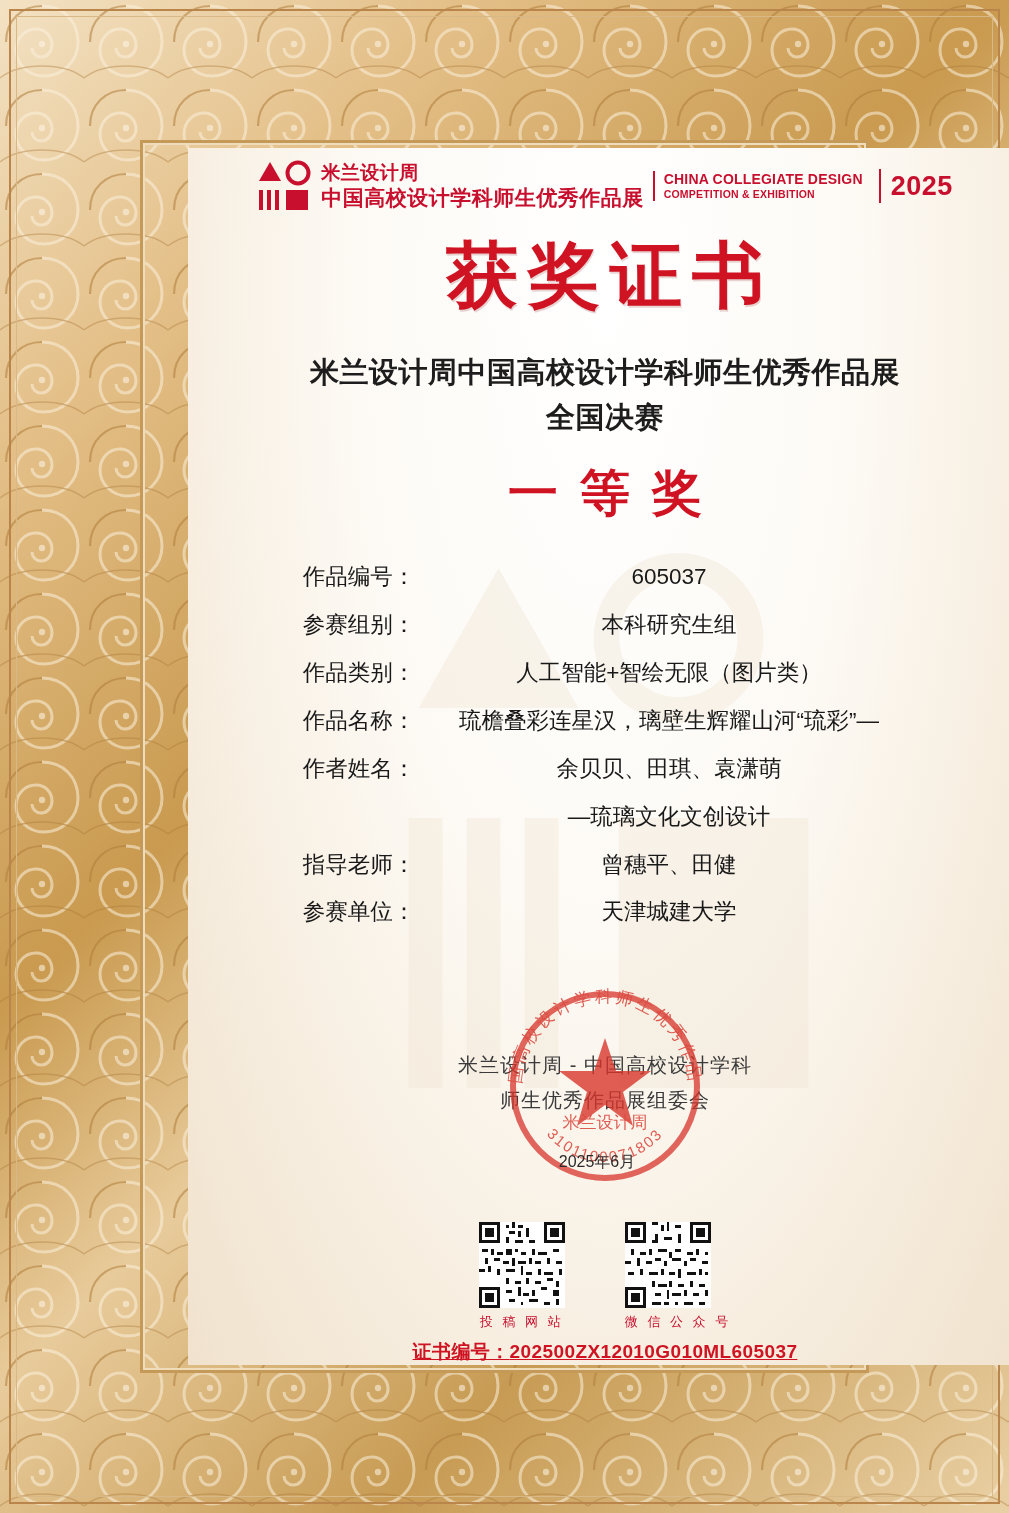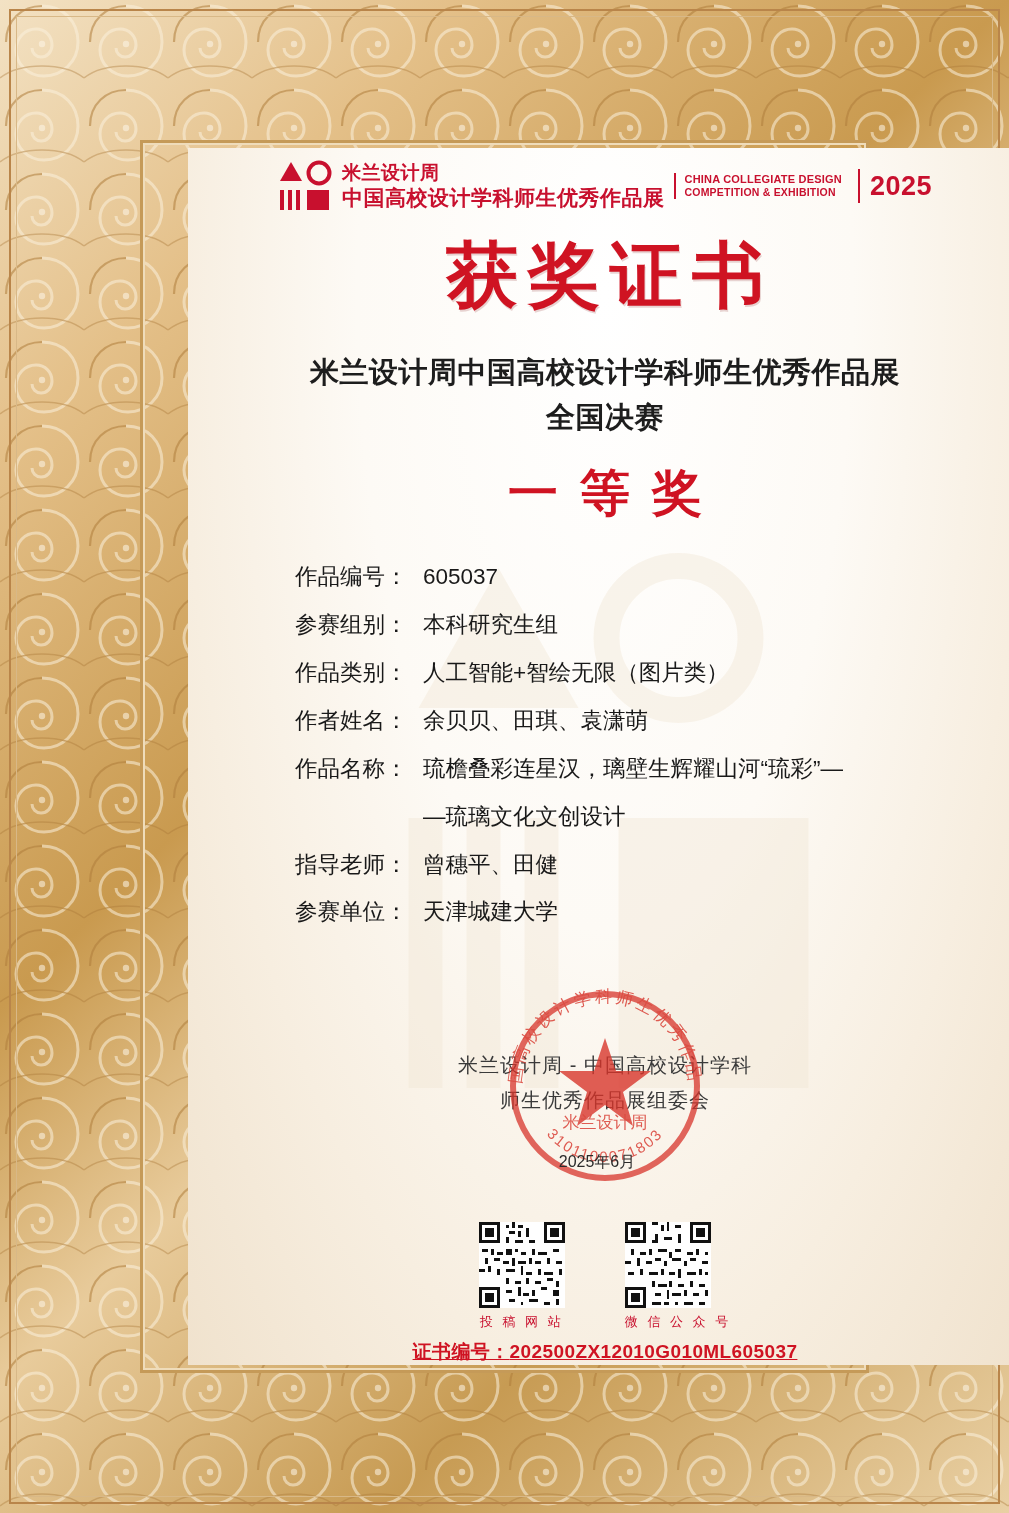--- a/index.html
+++ b/index.html
@@ -110,21 +110,21 @@
   .logo-cn .l1 { font-size: 19px; letter-spacing: 0.5px; }
   .logo-cn .l2 { font-size: 21px; letter-spacing: 0.5px; margin-top: 3px;}
   .logo-en {
     border-left: 2px solid #c8102e;
     margin-left: 9px;
     padding-left: 9px;
     text-align: left;
     color: #c8102e;
     line-height: 1.2;
   }
-  .logo-en .e1 { font-size: 11px; font-weight: bold; letter-spacing: 0.2px;}
+  .logo-en .e1 { font-size: 14px; font-weight: bold; letter-spacing: 0.2px;}
   .logo-en .e2 { font-size: 10.5px; font-weight: bold; letter-spacing: 0.2px;}
   .logo-year-wrap {
     display: flex;
     align-items: center;
     margin-left: 8px;
     color: #c8102e;
     padding-left: 8px;
   }
   .logo-year-bar {
     width: 2px; height: 34px; background: #c8102e; margin-right: 10px;
@@ -166,20 +166,21 @@
     width: 620px;
     text-align: left;
     color: #191919;
     font-size: 22.5px;
     line-height: 1.42;
   }
   .field-row {
     display: flex;
     align-items: flex-start;
     margin-bottom: 16px;
+    text-align: center;
   }
   .field-label {
     flex: none;
     width: 128px;
     white-space: nowrap;
   }
   .field-value {
     flex: 1;
   }
   .field-value-2 {
@@ -336,27 +337,27 @@
           <div class="field-label">参赛组别：</div>
           <div class="field-value">本科研究生组</div>
         </div>
 
         <div class="field-row">
           <div class="field-label">作品类别：</div>
           <div class="field-value">人工智能+智绘无限（图片类）</div>
         </div>
 
         <div class="field-row">
+          <div class="field-label">作品名称：</div>
+          <div class="field-value">琉檐叠彩连星汉，璃壁生辉耀山河“琉彩”—</div>
+        </div>
+
+        <div class="field-row">
           <div class="field-label">作者姓名：</div>
           <div class="field-value">余贝贝、田琪、袁潇萌</div>
-        </div>
-
-        <div class="field-row">
-          <div class="field-label">作品名称：</div>
-          <div class="field-value">琉檐叠彩连星汉，璃壁生辉耀山河“琉彩”—</div>
         </div>
         <div class="field-row">
           <div class="field-value field-value-2">—琉璃文化文创设计</div>
         </div>
 
         <div class="field-row">
           <div class="field-label">指导老师：</div>
           <div class="field-value">曾穗平、田健</div>
         </div>
 

